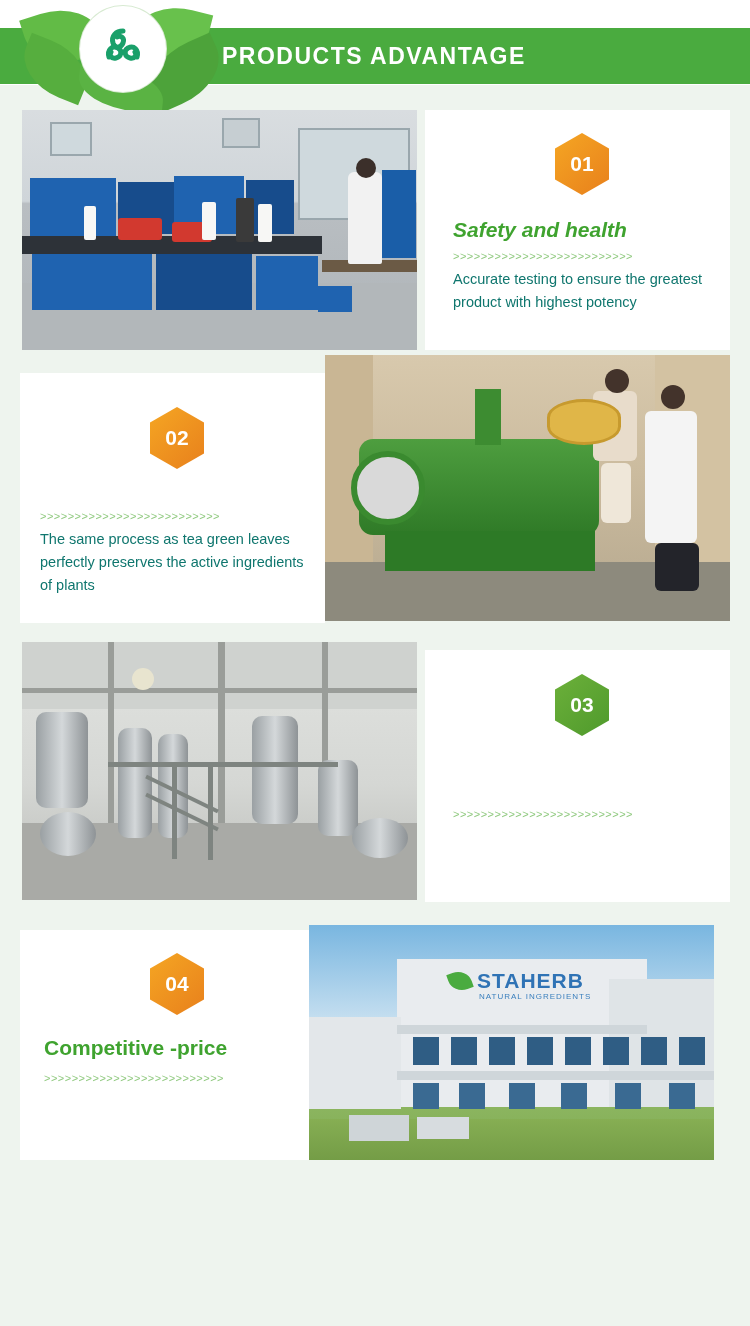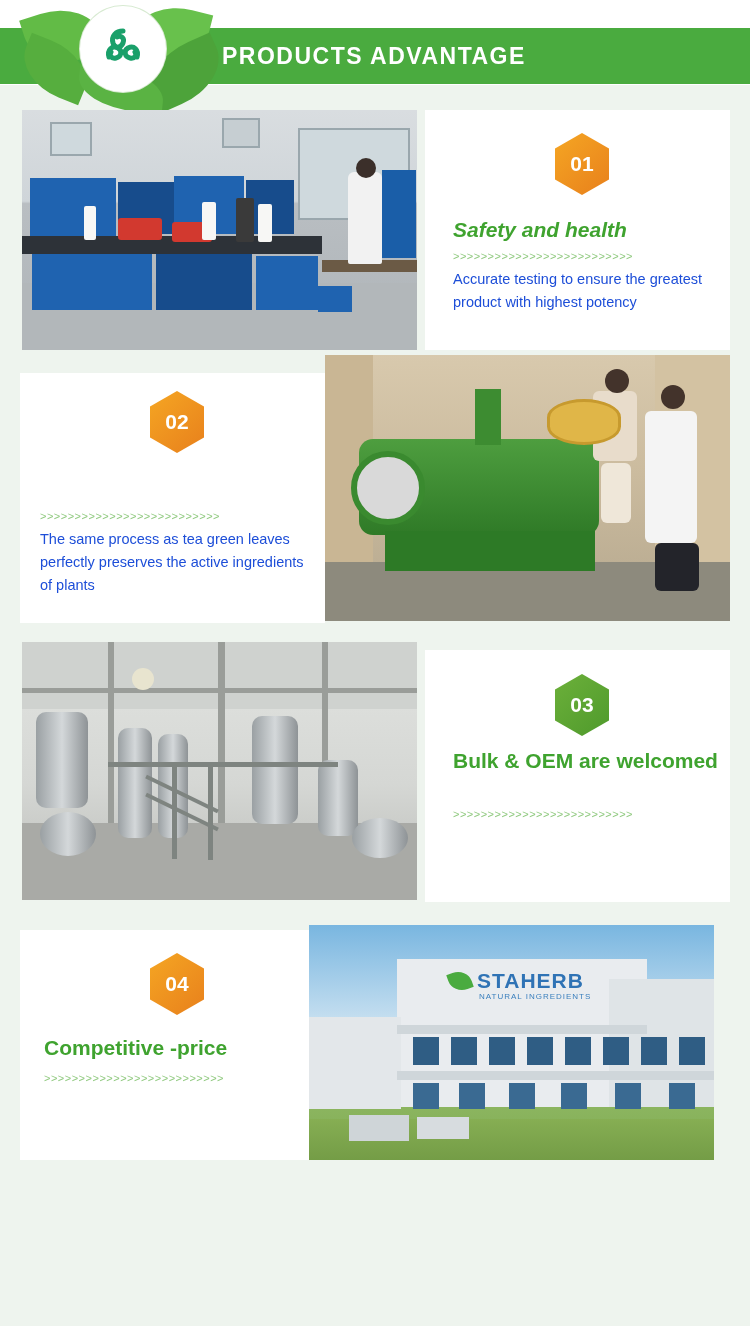--- a/index.html
+++ b/index.html
@@ -116,21 +116,21 @@
   .arrows {
     position: absolute;
     color: #8fc97e;
     font-size: 11px;
     letter-spacing: 0.5px;
     white-space: nowrap;
     font-family: "Liberation Sans", sans-serif;
   }
   .desc {
     position: absolute;
-    color: #1d4ed8;
+    color: #0f766e;
     font-size: 14.5px;
     line-height: 23px;
   }
 
   
   
   .lab { background: linear-gradient(#d9dde0 0%, #cfd5d9 38%, #b9bec2 39%, #aeb4b8 100%); }
   .lab .wallwin { position:absolute; background:#cfd9dd; border:2px solid #9aa7ad; }
   .lab .cab { position:absolute; background:#1f63b0; }
   .lab .cab.dark { background:#174c8c; }
@@ -253,21 +253,21 @@
         <div class="headR" style="left:280px; top:14px; width:24px; height:24px;"></div>
         <div class="basket" style="left:222px; top:44px; width:74px; height:46px;"></div>
         <div class="coat" style="left:320px; top:56px; width:52px; height:132px;"></div>
         <div class="headR" style="left:336px; top:30px; width:24px; height:24px;"></div>
         <div class="coat" style="left:330px; top:188px; width:44px; height:48px; background:#23242a;"></div>
         <div class="coat" style="left:276px; top:108px; width:30px; height:60px; background:#efe7d9;"></div>
       </div>
     </div>
 
     <div class="badge-ring" style="left:144px; top:34px;"></div>
-    <div class="badge orange" style="left:150px; top:36px;">02</div>
+    <div class="badge orange" style="left:150px; top:52px;">02</div>
     <div class="arrows" style="left:40px; top:155px;">&gt;&gt;&gt;&gt;&gt;&gt;&gt;&gt;&gt;&gt;&gt;&gt;&gt;&gt;&gt;&gt;&gt;&gt;&gt;&gt;&gt;&gt;&gt;&gt;&gt;&gt;</div>
     <div class="desc" style="left:40px; top:173px; width:278px;">The same process as tea green leaves perfectly preserves the active ingredients of plants</div>
   </div>
 
   <div class="row" style="height:285px;">
     <div class="card" style="left:425px; top:10px; width:305px; height:252px;"></div>
 
     <div class="photo fact" style="left:22px; top:2px; width:395px; height:258px;">
       <div class="ph-inner">
         <div class="roof"></div>
@@ -287,21 +287,20 @@
         <div class="rail" style="left:150px; top:125px; width:5px; height:92px;"></div>
         <div class="rail" style="left:186px; top:124px; width:5px; height:94px;"></div>
         <div class="rail" style="left:120px; top:150px; width:80px; height:4px; transform:rotate(26deg);"></div>
         <div class="rail" style="left:120px; top:168px; width:80px; height:4px; transform:rotate(26deg);"></div>
         <div class="tank" style="left:110px; top:26px; width:22px; height:22px; border-radius:50%; background:#e8e4cf;"></div>
       </div>
     </div>
 
     <div class="badge-ring" style="left:549px; top:28px;"></div>
     <div class="badge green" style="left:555px; top:34px;">03</div>
-    <div class="ttl" style="left:453px; top:108px; width:265px;">Bulk &amp; OEM are welcomed</div>
     <div class="arrows" style="left:453px; top:168px;">&gt;&gt;&gt;&gt;&gt;&gt;&gt;&gt;&gt;&gt;&gt;&gt;&gt;&gt;&gt;&gt;&gt;&gt;&gt;&gt;&gt;&gt;&gt;&gt;&gt;&gt;</div>
   </div>
 
   <div class="row" style="height:290px;">
     <div class="card" style="left:20px; top:5px; width:305px; height:250px;"></div>
 
     <div class="photo bldg" style="left:309px; top:0px; width:405px; height:255px;">
       <div class="ph-inner">
         <div class="sky"></div>
         <div class="grass"></div>

